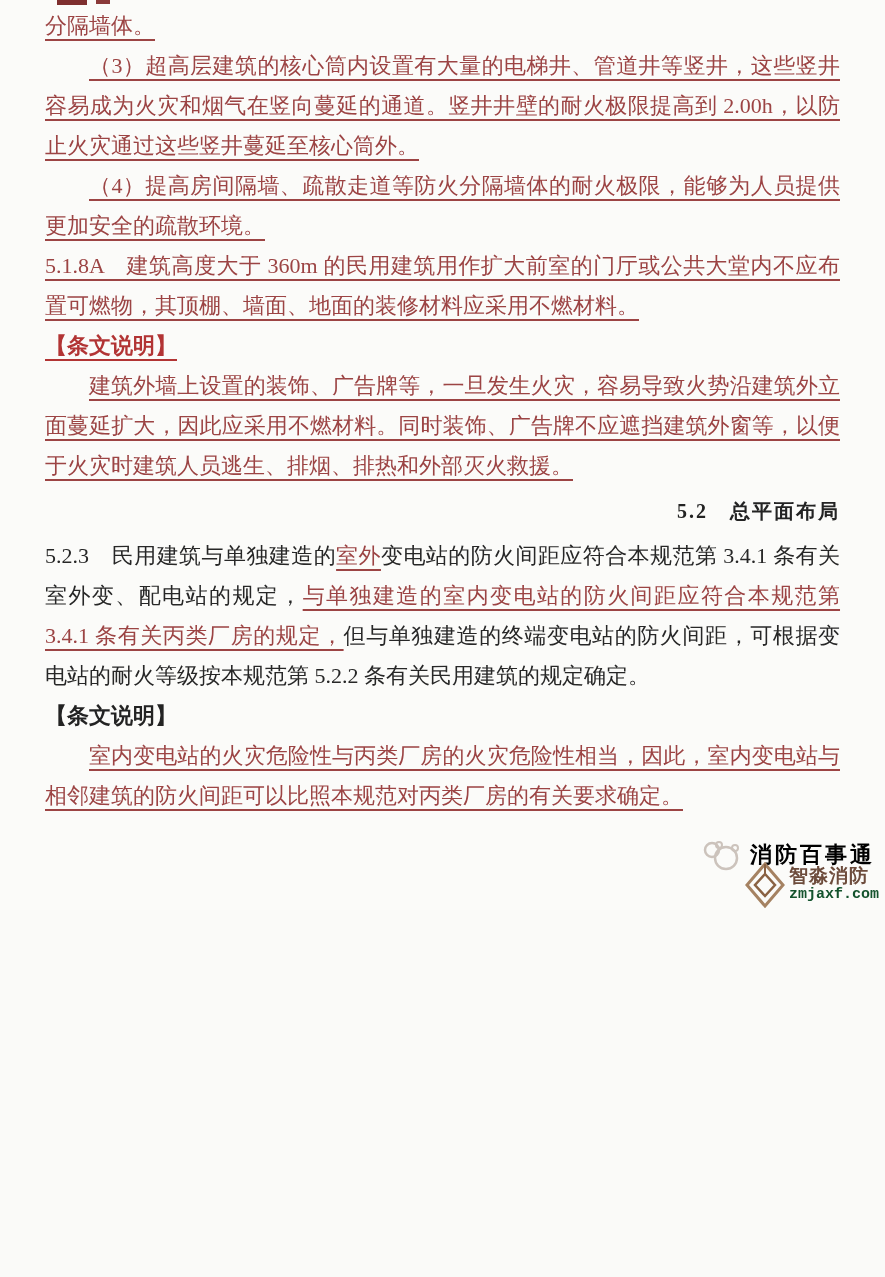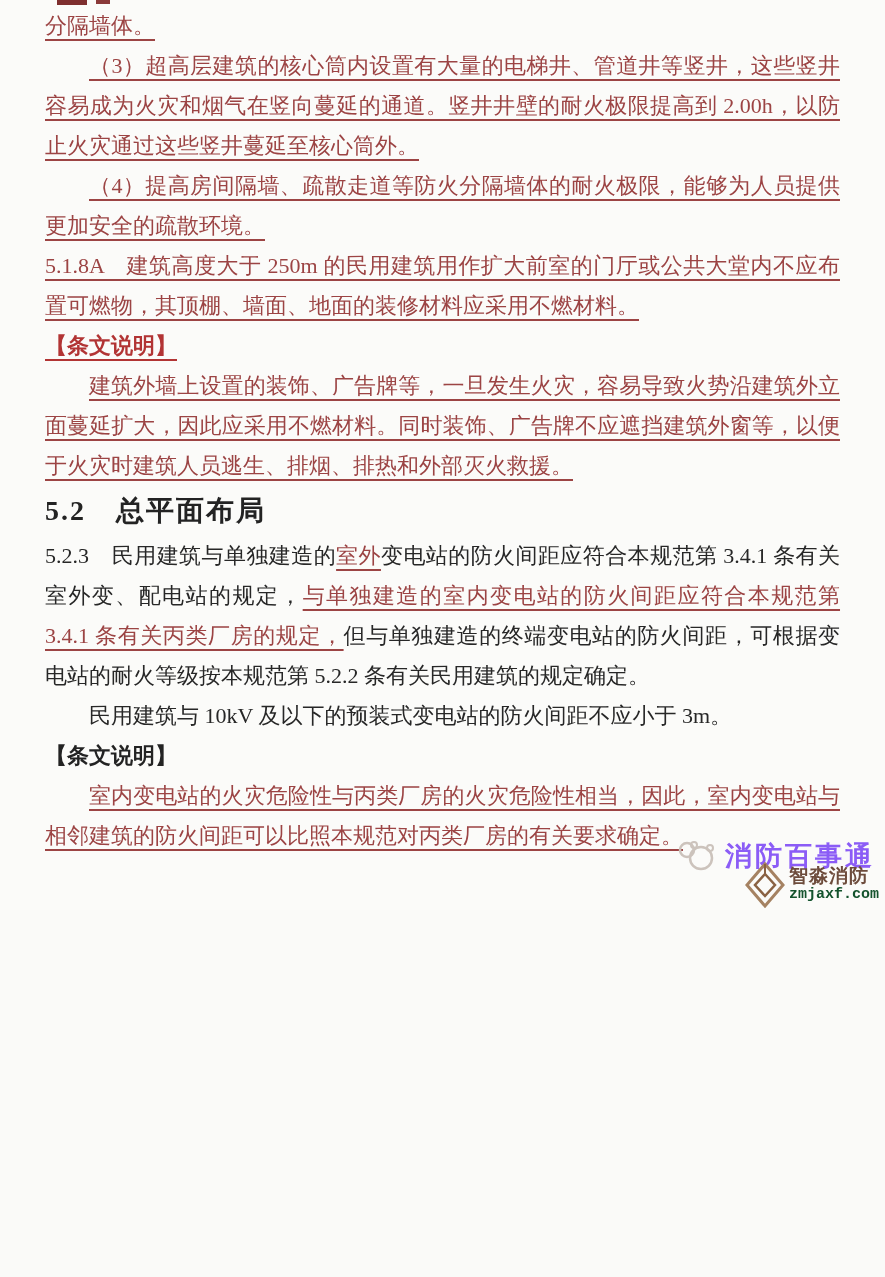--- a/index.html
+++ b/index.html
@@ -20,22 +20,22 @@
     left: 45px; top: 6px;
     width: 795px;
     font-size: 22px;
     line-height: 40px;
     text-align: justify;
     color: #272727;
   }
   .para { margin: 0; }
   .para.indent { text-indent: 2em; }
   .para.heading {
-    text-align: left;
-    font-size: 28px;
+    text-align: right;
+    font-size: 20px;
     font-weight: bold;
     color: #1f1f1f;
     letter-spacing: 2px;
     line-height: 46px;
     margin: 2px 0 2px 0;
     text-indent: 0;
   }
   .seg-red {
     color: #9c4444;
     text-decoration: underline;
@@ -67,23 +67,23 @@
   
   .watermark {
     position: absolute;
     right: 4px; bottom: 2px;
     width: 240px; height: 80px;
   }
   .wm-ghost {
     position: absolute;
     right: 6px; top: 10px;
     display: flex;
-    align-items: flex-start;
-    color: #8b5cf6;
-    font-size: 27px;
+    align-items: center;
+    color: #000000;
+    font-size: 22px;
     font-weight: bold;
     letter-spacing: 3px;
     font-family: "Liberation Sans", sans-serif;
     white-space: nowrap;
   }
   .wm-ghost .cloud-icon { margin-right: 8px; display: inline-flex; }
   .wm-brand {
     position: absolute;
     right: 2px; bottom: 0;
     display: flex;
@@ -114,26 +114,25 @@
 
 <div class="page">
 
   <div class="top-fragment"></div>
   <div class="top-fragment2"></div>
 
   <div class="doc">
       <p class="para"><span class="seg-red">分隔墙体。</span></p>
       <p class="para indent"><span class="seg-red">（3）超高层建筑的核心筒内设置有大量的电梯井、管道井等竖井，这些竖井容易成为火灾和烟气在竖向蔓延的通道。竖井井壁的耐火极限提高到 2.00h，以防止火灾通过这些竖井蔓延至核心筒外。</span></p>
       <p class="para indent"><span class="seg-red">（4）提高房间隔墙、疏散走道等防火分隔墙体的耐火极限，能够为人员提供更加安全的疏散环境。</span></p>
-      <p class="para"><span class="seg-red">5.1.8A　建筑高度大于 250m 的民用建筑用作扩大前室的门厅或公共大堂内不应布置可燃物，其顶棚、墙面、地面的装修材料应采用不燃材料。</span></p>
+      <p class="para"><span class="seg-red">5.1.8A　建筑高度大于 360m 的民用建筑用作扩大前室的门厅或公共大堂内不应布置可燃物，其顶棚、墙面、地面的装修材料应采用不燃材料。</span></p>
       <p class="para"><span class="seg-redbright">【条文说明】</span></p>
       <p class="para indent"><span class="seg-red">建筑外墙上设置的装饰、广告牌等，一旦发生火灾，容易导致火势沿建筑外立面蔓延扩大，因此应采用不燃材料。同时装饰、广告牌不应遮挡建筑外窗等，以便于火灾时建筑人员逃生、排烟、排热和外部灭火救援。</span></p>
       <p class="para heading"><span class="seg-blackbold">5.2　总平面布局</span></p>
       <p class="para"><span class="seg-black">5.2.3　民用建筑与单独建造的</span><span class="seg-red">室外</span><span class="seg-black">变电站的防火间距应符合本规范第 3.4.1 条有关室外变、配电站的规定，</span><span class="seg-red">与单独建造的室内变电站的防火间距应符合本规范第 3.4.1 条有关丙类厂房的规定，</span><span class="seg-black">但与单独建造的终端变电站的防火间距，可根据变电站的耐火等级按本规范第 5.2.2 条有关民用建筑的规定确定。</span></p>
-      <p class="para indent"><span class="seg-black">民用建筑与 10kV 及以下的预装式变电站的防火间距不应小于 3m。</span></p>
       <p class="para"><span class="seg-blackbold">【条文说明】</span></p>
       <p class="para indent"><span class="seg-red">室内变电站的火灾危险性与丙类厂房的火灾危险性相当，因此，室内变电站与相邻建筑的防火间距可以比照本规范对丙类厂房的有关要求确定。</span></p>
     </div>
 
   <div class="watermark">
     <div class="wm-ghost">
       <span class="cloud-icon">
         <svg width="40" height="34" viewBox="0 0 40 34">
           <circle cx="24" cy="20" r="11" fill="none" stroke="#ccc3bc" stroke-width="2.5"></circle>
           <circle cx="10" cy="12" r="7" fill="none" stroke="#ccc3bc" stroke-width="2.5"></circle>

